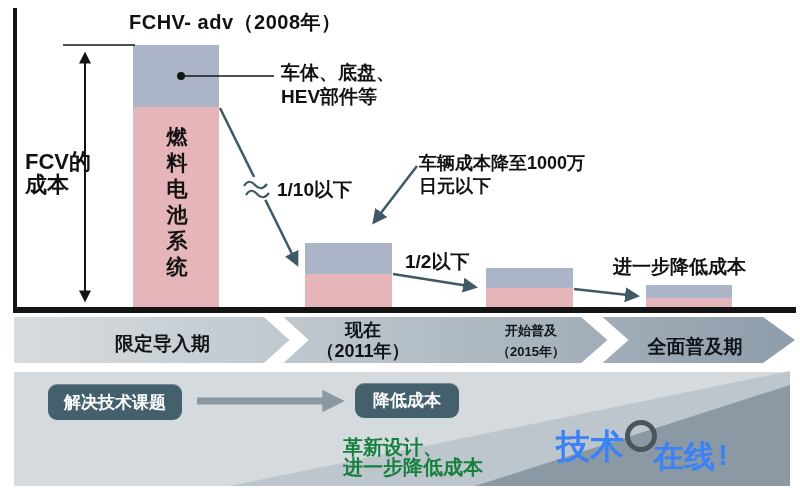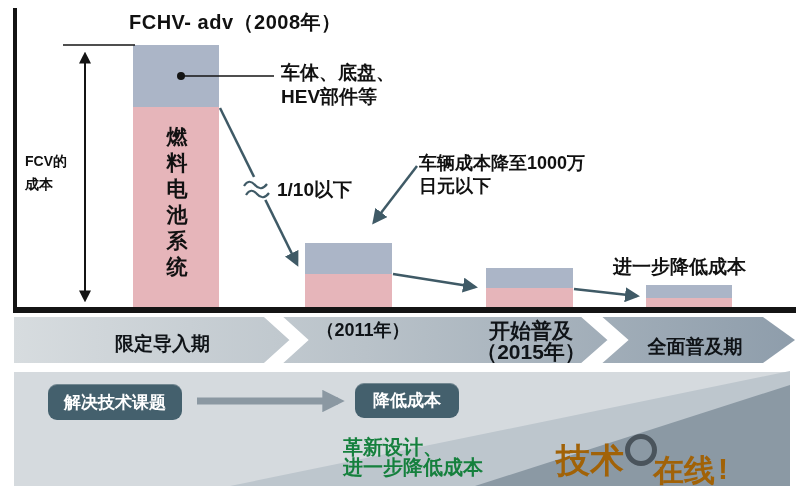--- a/index.html
+++ b/index.html
@@ -3,47 +3,47 @@
 <meta charset="utf-8">
 <style>
   html,body{margin:0;padding:0;background:#fff;}
   #stage{
     position:relative;width:800px;height:496px;background:#fff;overflow:hidden;
     font-family:"Liberation Sans","DejaVu Sans",sans-serif;color:#111;
   }
   #chart-canvas{position:absolute;left:0;top:0;z-index:1;}
   .t{position:absolute;z-index:2;font-weight:bold;white-space:nowrap;}
   .title{left:129px;top:9px;font-size:20px;letter-spacing:0.5px;}
-  .yaxis-label{left:25px;top:150px;font-size:14px;line-height:23px;}
+  .yaxis-label{left:25px;top:150px;font-size:22px;line-height:23px;}
   .yaxis-label span{display:block;}
   .bar1-label{left:163px;top:124px;width:28px;text-align:center;font-size:21px;line-height:26px;}
   .bar1-label span{display:block;}
   .callout-parts{left:281px;top:61px;font-size:19px;line-height:24px;}
   .callout-parts span{display:block;}
   .ratio1{left:277px;top:177px;font-size:19px;}
   .callout-cost{left:419px;top:152px;font-size:18px;line-height:23px;}
   .callout-cost span{display:block;}
   .ratio2{left:405px;top:249px;font-size:19px;}
   .further{left:613px;top:254px;font-size:19px;}
   .phase{font-size:19px;text-align:center;color:#101418;}
   .phase1{left:85px;top:331px;width:155px;}
   .phase2{left:298px;top:320px;width:130px;font-size:18px;line-height:21px;}
-  .phase3{left:466px;top:320px;width:130px;font-size:21px;line-height:21px;}
+  .phase3{left:466px;top:320px;width:130px;font-size:13px;line-height:21px;}
   .phase4{left:629px;top:334px;width:132px;}
   .phase span{display:block;}
   .dark-box{
     position:absolute;z-index:2;background:#44606d;border-radius:9px;color:#fff;
     display:flex;align-items:center;justify-content:center;font-weight:bold;font-size:17px;
     box-shadow:inset 0 1px 0 rgba(255,255,255,.25);
   }
   .box1{left:48px;top:384px;width:134px;height:36px;}
   .box2{left:355px;top:383px;width:104px;height:35px;}
   .innovation{left:343px;top:437px;font-size:20px;line-height:20px;color:#15803d;}
   .innovation span{display:block;}
-  .logo{left:556px;top:434px;z-index:3;color:#a16207;white-space:nowrap;}
+  .logo{left:556px;top:420px;z-index:3;color:#3b82f6;white-space:nowrap;}
   .logo .lg1{font-size:34px;font-weight:bold;}
   .logo .lens{display:inline-block;width:22px;height:22px;border:5px solid #4a545c;
     border-radius:50%;vertical-align:6px;margin:0 0 0 1px;}
   .logo .lg2{font-size:31px;font-weight:bold;position:relative;top:9px;left:-4px;}
   .logo .lg3{font-size:30px;font-weight:bold;position:relative;top:7px;left:-1px;}
   .mass-effect{left:645px;top:446px;font-size:18px;color:#fff;z-index:4;}
 </style>
 </head>
 <body>
 
@@ -146,26 +146,28 @@
     <span>HEV部件等</span>
   </div>
 
   <div class="t ratio1">1/10以下</div>
 
   <div class="t callout-cost">
     <span>车辆成本降至1000万</span>
     <span>日元以下</span>
   </div>
 
+  <div class="t ratio2">1/2以下</div>
 
   <div class="t further">进一步降低成本</div>
 
   <div class="t phase phase1">限定导入期</div>
 
   <div class="t phase phase2">
+    <span>现在</span>
     <span>（2011年）</span>
   </div>
 
   <div class="t phase phase3">
     <span>开始普及</span>
     <span>（2015年）</span>
   </div>
 
   <div class="t phase phase4">全面普及期</div>
 

